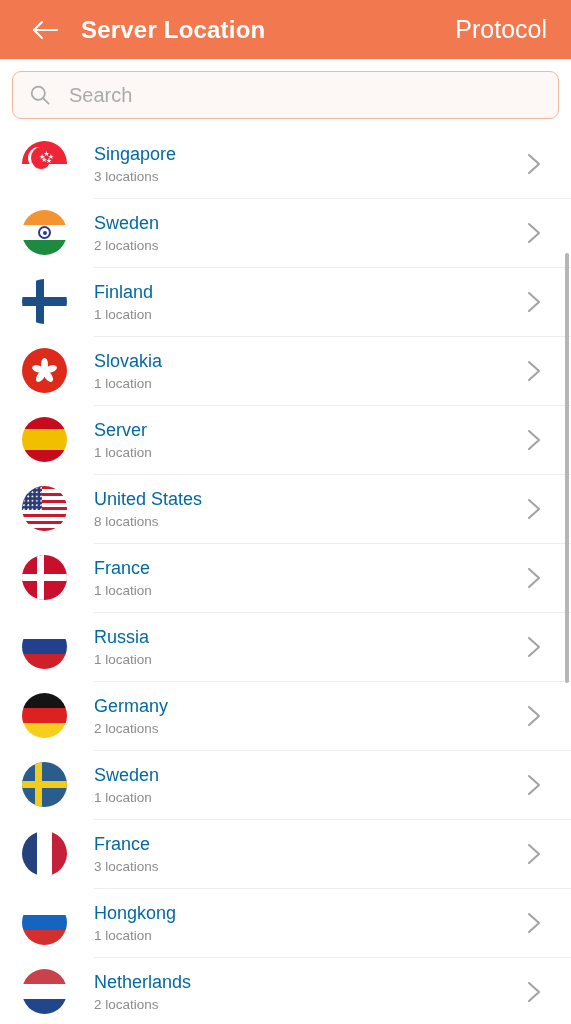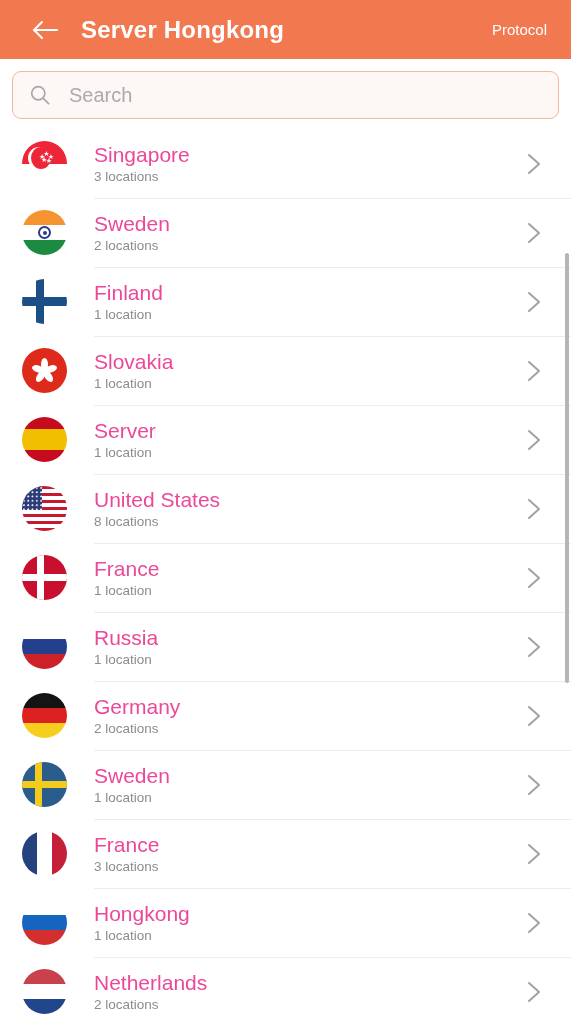--- a/index.html
+++ b/index.html
@@ -43,21 +43,21 @@
     margin-left: 19px;
     color: #ffffff;
     font-size: 24px;
     font-weight: bold;
     letter-spacing: 0.2px;
     white-space: nowrap;
   }
   .appbar-spacer { flex: 1 1 auto; }
   .appbar-action {
     color: #ffffff;
-    font-size: 15px;
+    font-size: 25px;
     font-weight: normal;
     white-space: nowrap;
     cursor: pointer;
     padding: 4px 2px;
   }
 
   
   .search-wrap {
     padding: 12px 12px 10px 12px;
     background: #ffffff;
@@ -118,22 +118,22 @@
     overflow: hidden;
     flex: 0 0 auto;
     background: #ffffff;
   }
   .row-text {
     margin-left: 27px;
     flex: 1 1 auto;
     min-width: 0;
   }
   .row-title {
-    font-size: 21px;
-    color: #ec4899;
+    font-size: 18px;
+    color: #0369a1;
     line-height: 25px;
     white-space: nowrap;
   }
   .row-sub {
     font-size: 13.5px;
     color: #8C8C8C;
     line-height: 18px;
     margin-top: 1px;
     white-space: nowrap;
   }
@@ -268,21 +268,21 @@
 
   <div class="appbar">
     <div class="back-btn">
       <span>
         <svg width="30" height="24" viewBox="0 0 30 24" fill="none">
           <path d="M27 12 H4" stroke="#ffffff" stroke-width="2.1" stroke-linecap="round"></path>
           <path d="M12 4 L4 12 L12 20" stroke="#ffffff" stroke-width="2.1" stroke-linecap="round" stroke-linejoin="round"></path>
         </svg>
       </span>
     </div>
-    <div class="appbar-title">Server Hongkong</div>
+    <div class="appbar-title">Server Location</div>
     <div class="appbar-spacer"></div>
     <div class="appbar-action">Protocol</div>
   </div>
 
   <div class="search-wrap">
     <div class="search-box">
       <span class="search-icon">
         <svg width="22" height="22" viewBox="0 0 22 22" fill="none">
           <circle cx="9.3" cy="9.3" r="6.6" stroke="#A9A9A9" stroke-width="1.7"></circle>
           <path d="M14.3 14.3 L19.6 19.6" stroke="#A9A9A9" stroke-width="1.7" stroke-linecap="round"></path>

